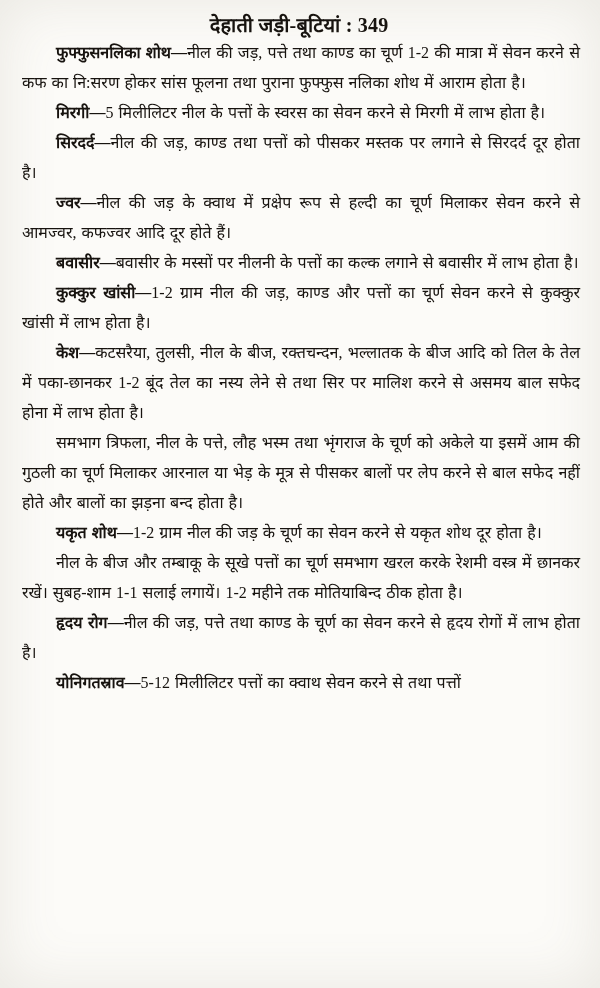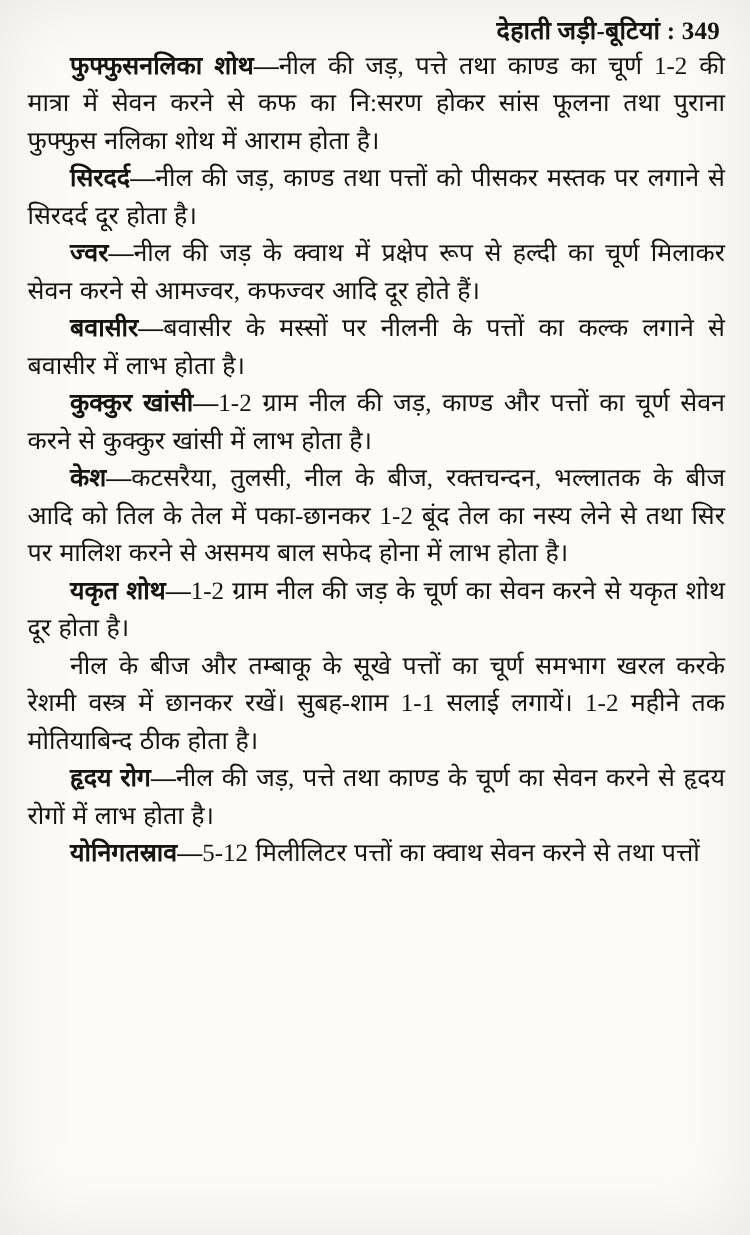--- a/index.html
+++ b/index.html
@@ -13,68 +13,70 @@
     box-sizing: border-box;
     width: 600px;
     height: 988px;
     padding: 12px 20px 8px 22px;
     background: #fcfbf8;
     box-shadow: inset 0 0 60px rgba(120,110,95,0.14);
     color: #17130f;
     font-family: "Liberation Serif", "DejaVu Serif", serif;
   }
   .running-header {
-    text-align: right;
+    text-align: center;
     font-weight: bold;
     font-size: 20px;
     line-height: 26px;
     padding-right: 4px;
     letter-spacing: 0.2px;
   }
   .section-title {
     font-size: 23px;
     font-weight: bold;
     margin: 14px 0 4px 0;
     line-height: 28px;
   }
   .body-text { }
   p.para {
     margin: 0;
-    font-size: 20px;
+    font-size: 16px;
     line-height: 30px;
     text-align: justify;
     text-indent: 34px;
     word-spacing: 1px;
     font-family: Liberation Serif, serif;
   }
   p.para .head { font-weight: bold; }
 </style>
 </head>
 <body>
 
 <div class="page">
 
   <div class="running-header">देहाती जड़ी-बूटियां : 349</div>
 
 
   <div class="body-text">
 
     <p class="para"><span class="head">फुफ्फुसनलिका शोथ—</span><span>नील की जड़, पत्ते तथा काण्ड का चूर्ण 1-2 की मात्रा में सेवन करने से कफ का नि:सरण होकर सांस फूलना तथा पुराना फुफ्फुस नलिका शोथ में आराम होता है।</span></p>
 
+    <p class="para"><span class="head">मिरगी—</span><span>5 मिलीलिटर नील के पत्तों के स्वरस का सेवन करने से मिरगी में लाभ होता है।</span></p>
 
     <p class="para"><span class="head">सिरदर्द—</span><span>नील की जड़, काण्ड तथा पत्तों को पीसकर मस्तक पर लगाने से सिरदर्द दूर होता है।</span></p>
 
     <p class="para"><span class="head">ज्वर—</span><span>नील की जड़ के क्वाथ में प्रक्षेप रूप से हल्दी का चूर्ण मिलाकर सेवन करने से आमज्वर, कफज्वर आदि दूर होते हैं।</span></p>
 
     <p class="para"><span class="head">बवासीर—</span><span>बवासीर के मस्सों पर नीलनी के पत्तों का कल्क लगाने से बवासीर में लाभ होता है।</span></p>
 
     <p class="para"><span class="head">कुक्कुर खांसी—</span><span>1-2 ग्राम नील की जड़, काण्ड और पत्तों का चूर्ण सेवन करने से कुक्कुर खांसी में लाभ होता है।</span></p>
 
     <p class="para"><span class="head">केश—</span><span>कटसरैया, तुलसी, नील के बीज, रक्तचन्दन, भल्लातक के बीज आदि को तिल के तेल में पका-छानकर 1-2 बूंद तेल का नस्य लेने से तथा सिर पर मालिश करने से असमय बाल सफेद होना में लाभ होता है।</span></p>
 
+    <p class="para"><span class="head"></span><span>समभाग त्रिफला, नील के पत्ते, लौह भस्म तथा भृंगराज के चूर्ण को अकेले या इसमें आम की गुठली का चूर्ण मिलाकर आरनाल या भेड़ के मूत्र से पीसकर बालों पर लेप करने से बाल सफेद नहीं होते और बालों का झड़ना बन्द होता है।</span></p>
 
     <p class="para"><span class="head">यकृत शोथ—</span><span>1-2 ग्राम नील की जड़ के चूर्ण का सेवन करने से यकृत शोथ दूर होता है।</span></p>
 
 
     <p class="para"><span class="head"></span><span>नील के बीज और तम्बाकू के सूखे पत्तों का चूर्ण समभाग खरल करके रेशमी वस्त्र में छानकर रखें। सुबह-शाम 1-1 सलाई लगायें। 1-2 महीने तक मोतियाबिन्द ठीक होता है।</span></p>
 
     <p class="para"><span class="head">हृदय रोग—</span><span>नील की जड़, पत्ते तथा काण्ड के चूर्ण का सेवन करने से हृदय रोगों में लाभ होता है।</span></p>
 
     <p class="para"><span class="head">योनिगतस्राव—</span><span>5-12 मिलीलिटर पत्तों का क्वाथ सेवन करने से तथा पत्तों</span></p>
 

